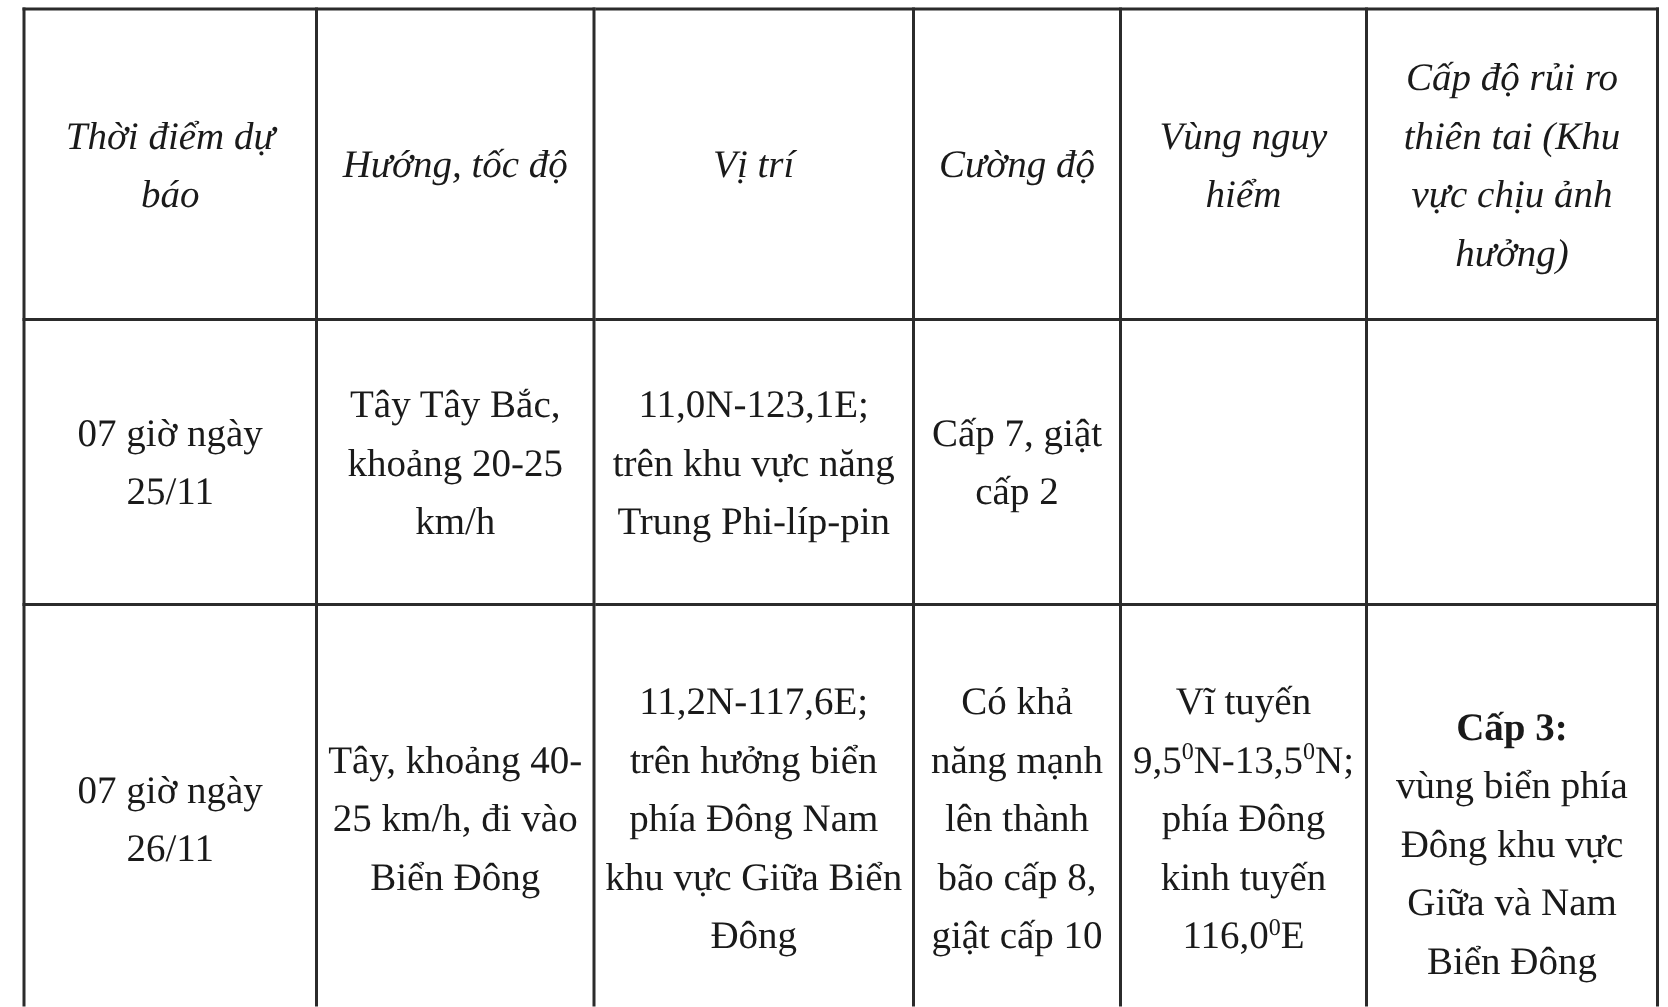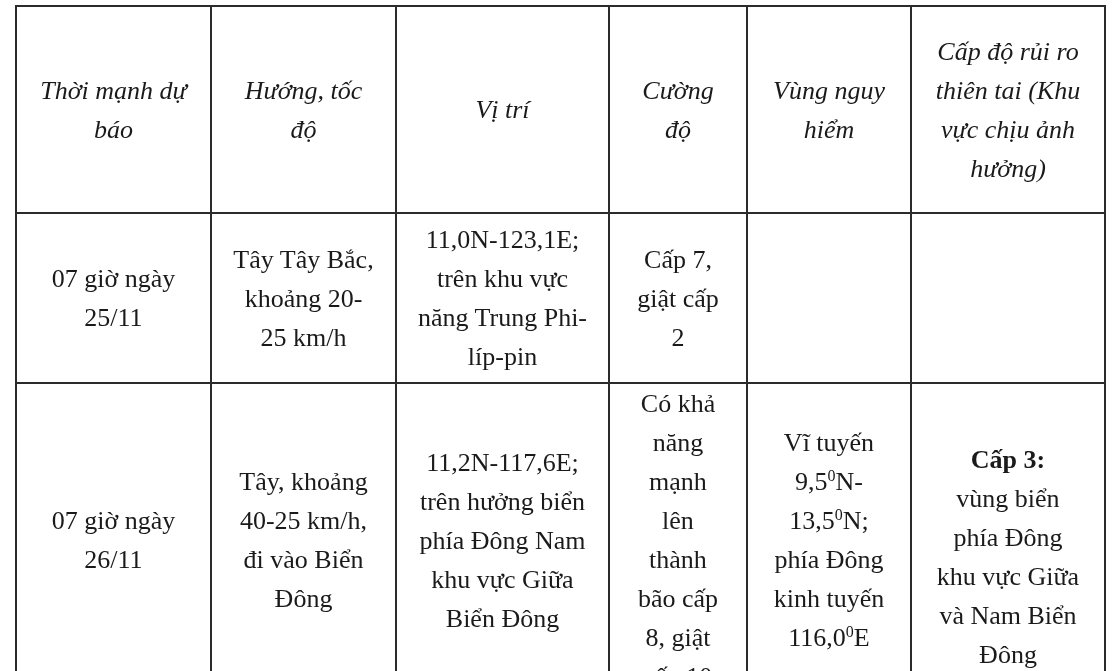--- a/index.html
+++ b/index.html
@@ -21,50 +21,50 @@
     top: 5px;
     width: 1089px;
     height: 663px;
     border-collapse: collapse;
     table-layout: fixed;
   }
   table.forecast td, table.forecast th {
     border: 2px solid #2b2b2b;
     text-align: center;
     vertical-align: middle;
-    padding: 0 20px;
+    padding: 0 6px;
     font-size: 26px;
     line-height: 39px;
     font-weight: normal;
   }
   table.forecast th {
     font-style: italic;
   }
   .row-head { height: 207px; }
-  .row-1 { height: 170px; }
+  .row-1 { height: 190px; }
   .row-2 { height: 285px; }
   .bold { font-weight: bold; }
   .cell-line { display: block; margin-top: 33px; }
   sup { font-size: 16px; line-height: 0; vertical-align: 9px; }
 </style>
 </head>
 <body>
 
 <table class="forecast">
   <colgroup>
     <col style="width:195px">
     <col style="width:185px">
     <col style="width:213px">
     <col style="width:138px">
     <col style="width:164px">
     <col style="width:194px">
   </colgroup>
   <tbody>
       <tr class="row-head">
-    <th>Thời mạnh dự báo</th>
+    <th>Thời điểm dự báo</th>
     <th>Hướng, tốc độ</th>
     <th>Vị trí</th>
     <th>Cường độ</th>
     <th>Vùng nguy hiểm</th>
     <th>Cấp độ rủi ro thiên tai (Khu vực chịu ảnh hưởng)</th>
   </tr>
   <tr class="row-1">
     <td>07 giờ ngày 25/11</td>
     <td>Tây Tây Bắc, khoảng 20-25 km/h</td>
     <td>11,0N-123,1E; trên khu vực năng Trung Phi-líp-pin</td>

